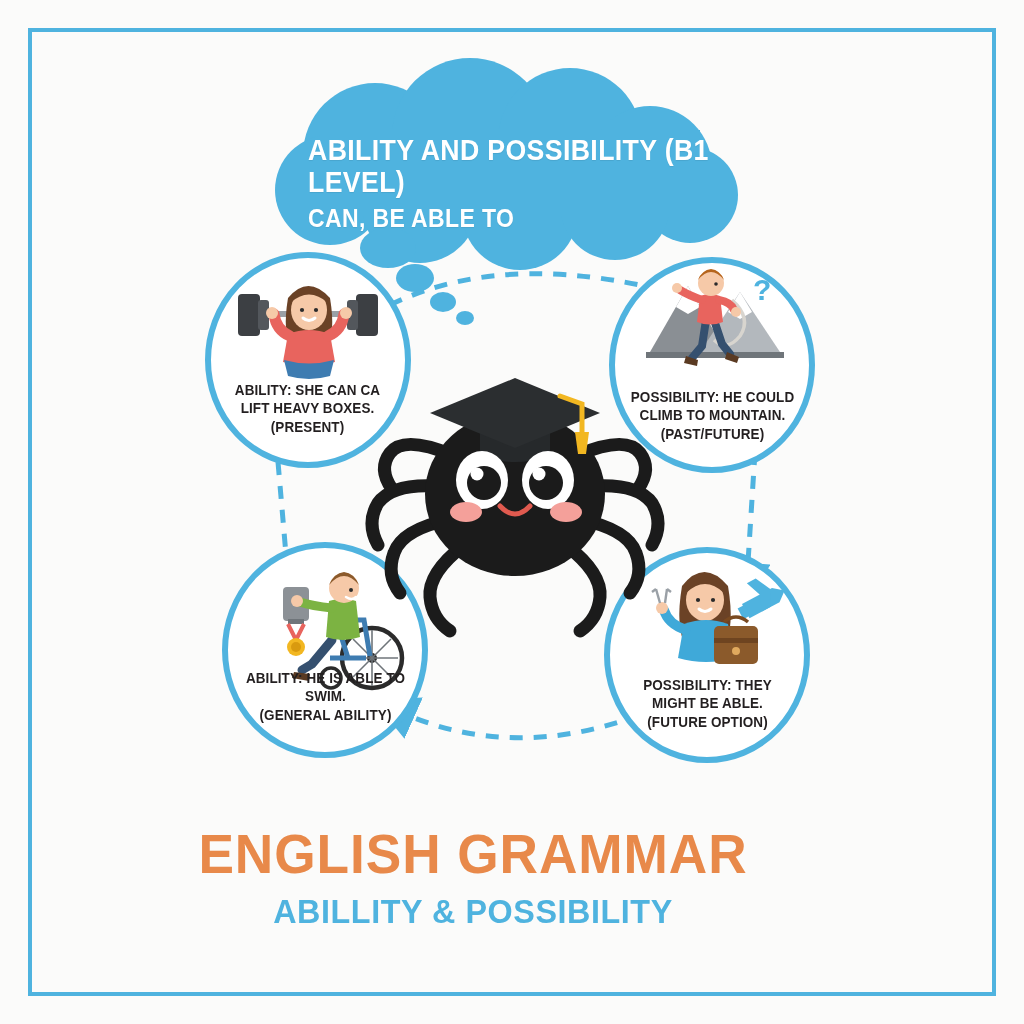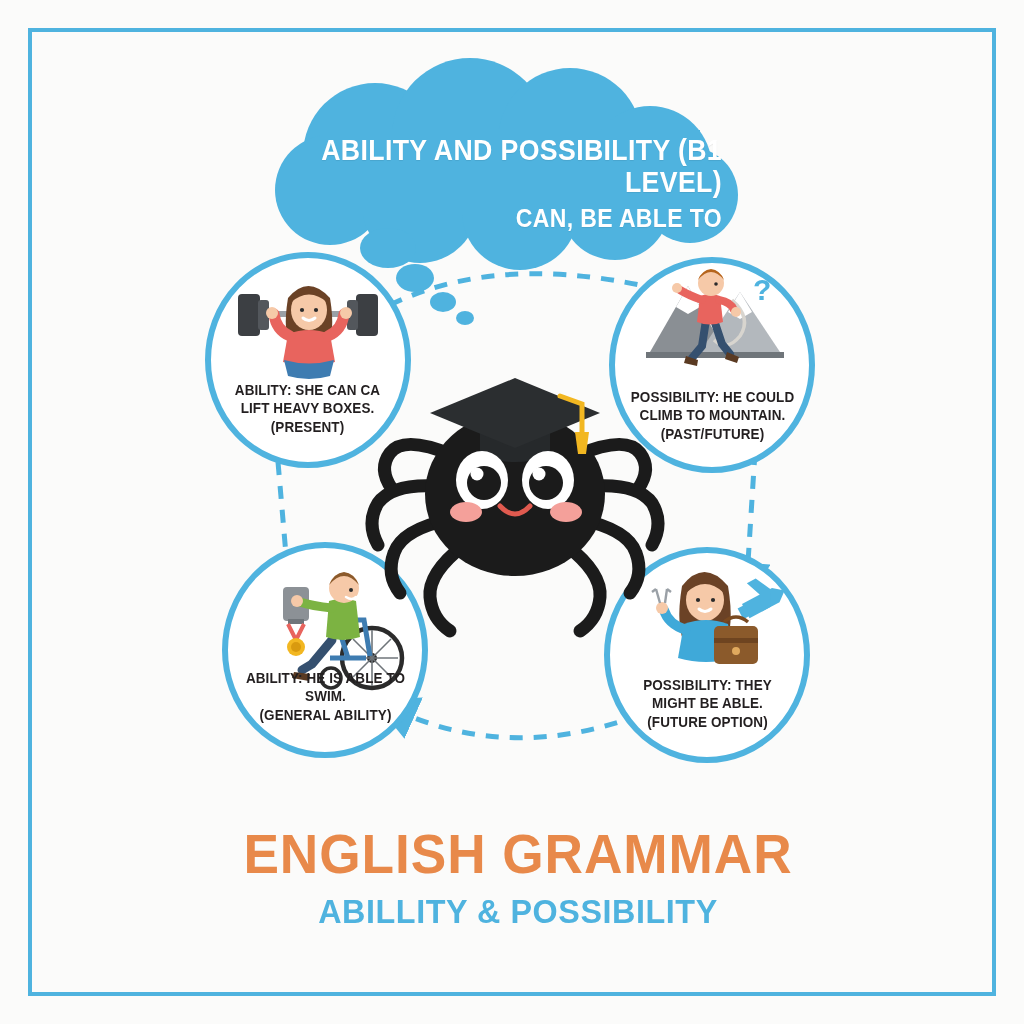--- a/index.html
+++ b/index.html
@@ -39,21 +39,21 @@
     width: 1024px;
     height: 1024px;
   }
 
   
   .cloud-text {
     position: absolute;
     left: 290px;
     top: 134px;
     width: 450px;
-    text-align: right;
+    text-align: left;
     color: #ffffff;
     line-height: 1.12;
     text-shadow: 0 1px 1px rgba(0,0,0,0.08);
   }
   .cloud-line1 {
     display: block;
     font-size: 29px;
     font-weight: bold;
     letter-spacing: 0.4px;
     transform: scaleX(0.92);
@@ -86,21 +86,20 @@
   #cap-bl { left: 218px; top: 669px; }
   #cap-br { left: 600px; top: 676px; }
 
   
   .footer {
     position: absolute;
     left: 0;
     top: 826px;
     width: 946px;
     text-align: center;
-    padding-left: 45px;
   }
   .footer-main {
     display: block;
     font-size: 56px;
     font-weight: bold;
     color: #E8894A;
     letter-spacing: 1px;
     transform: scaleX(0.95);
     line-height: 1;
   }

